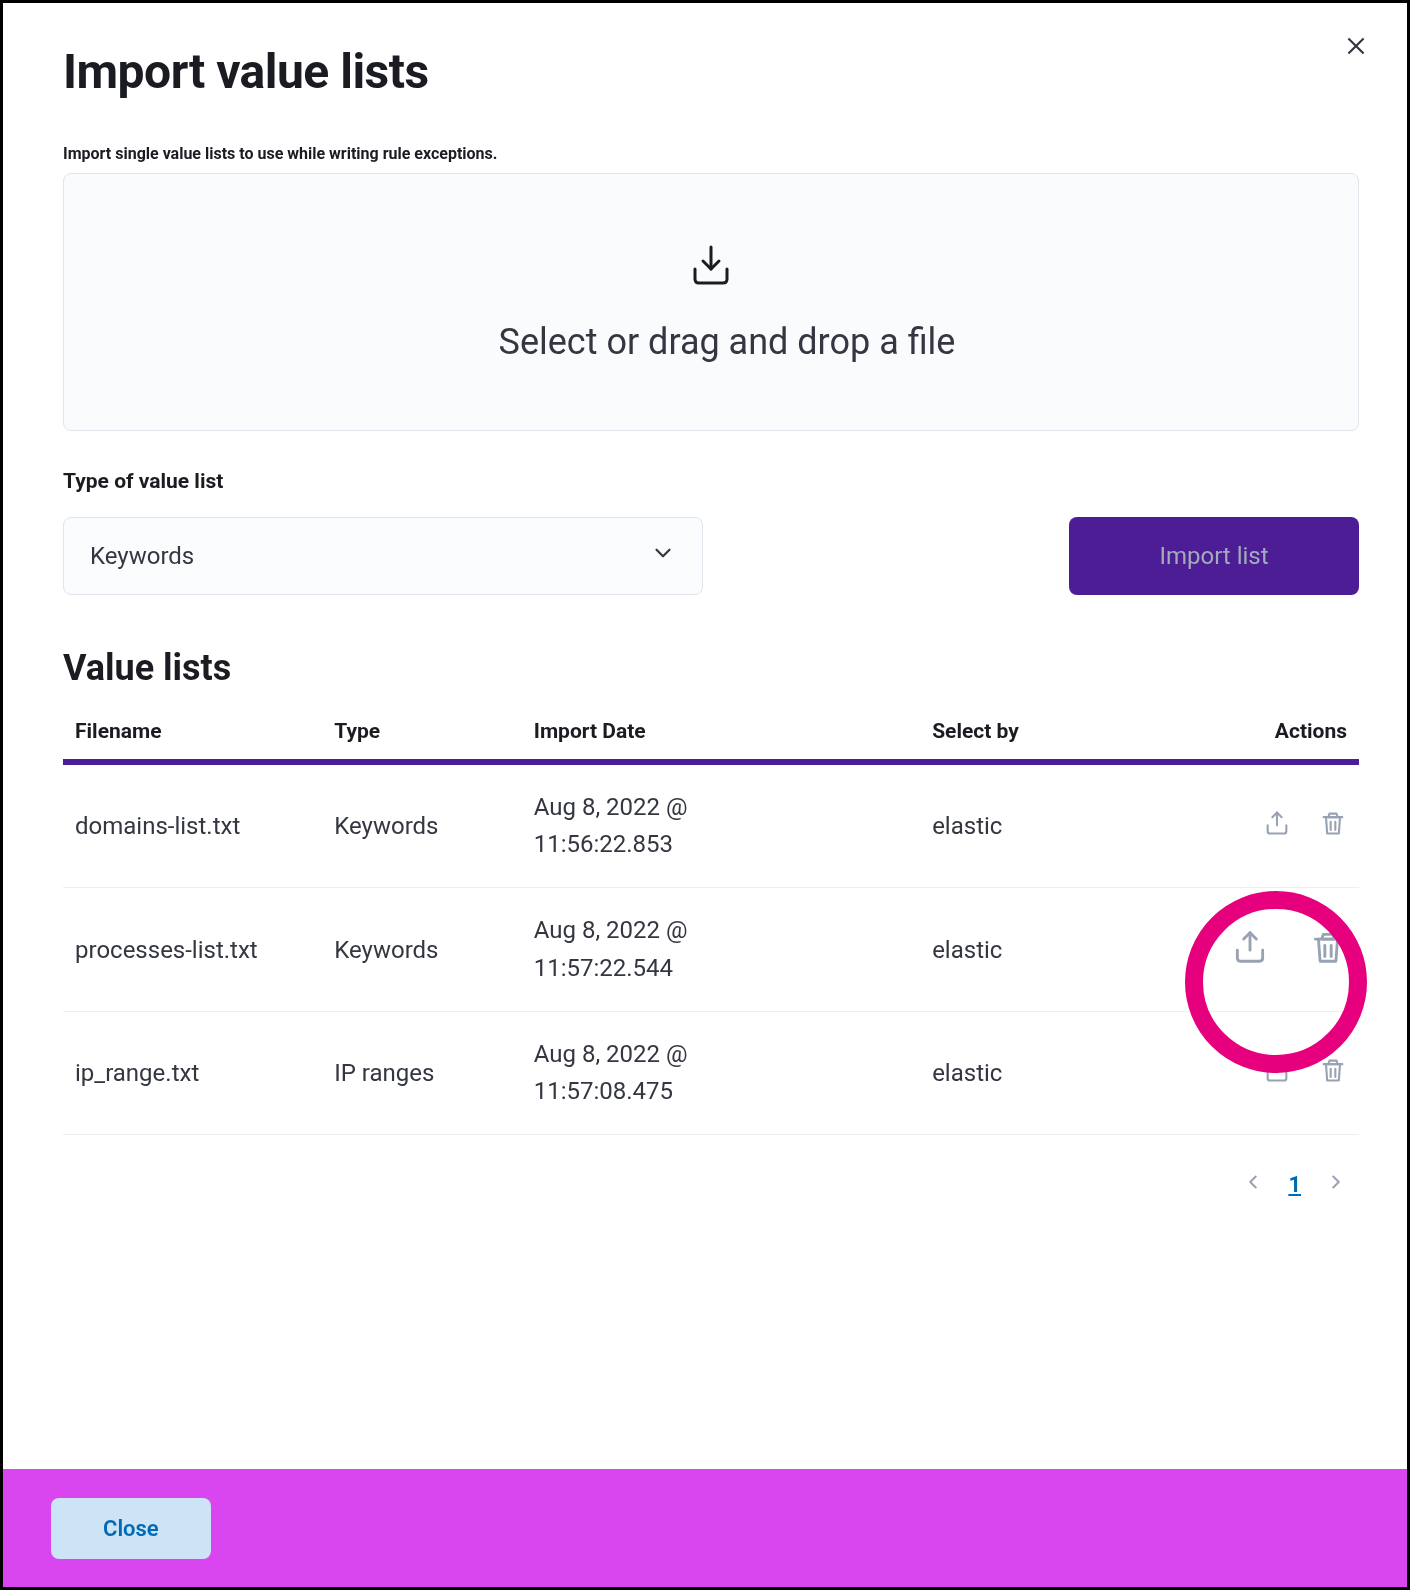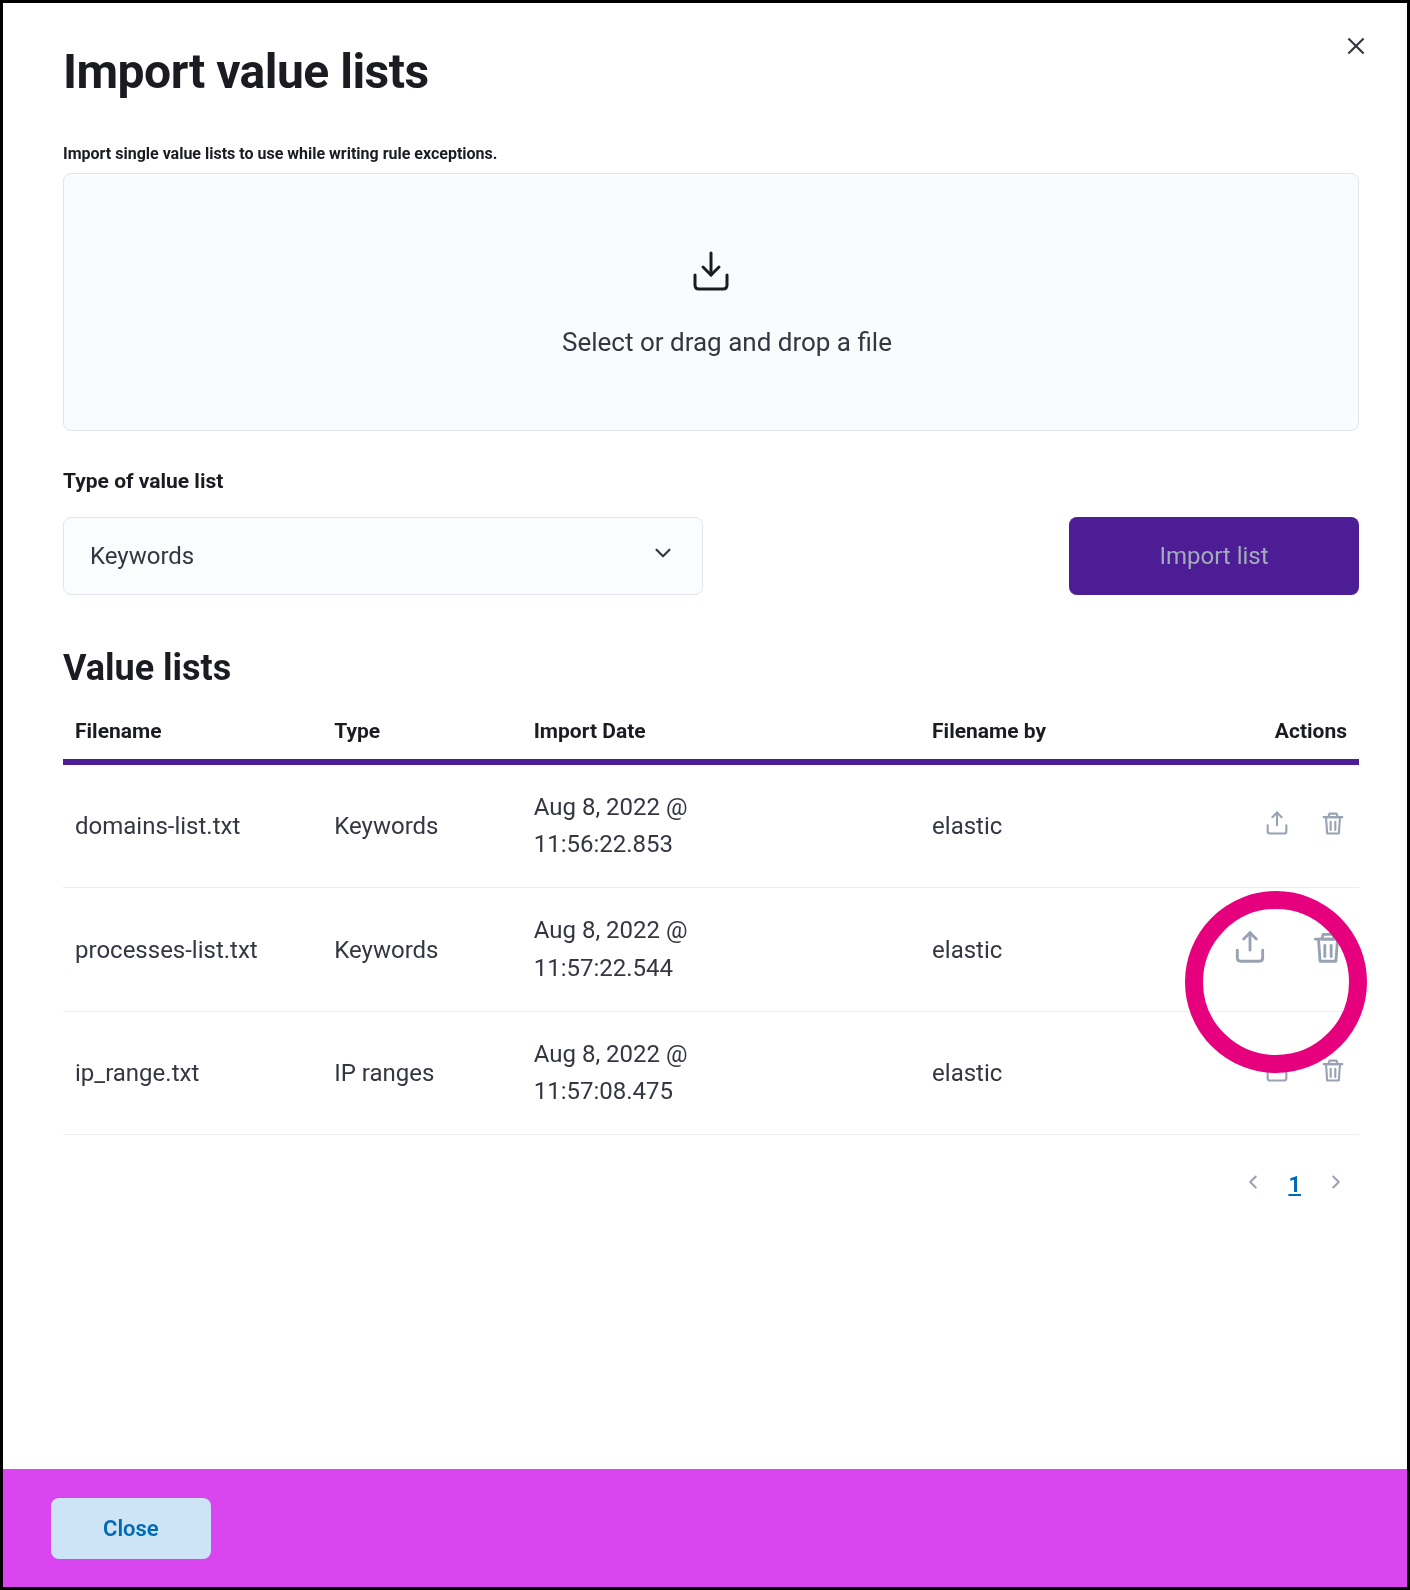--- a/index.html
+++ b/index.html
@@ -47,21 +47,21 @@
       height: 258px;
       display: flex;
       flex-direction: column;
       align-items: center;
       justify-content: center;
       gap: 28px;
       margin-bottom: 38px;
     }
     .dropzone-icon { color: #1a1c21; }
     .dropzone-icon svg { width: 48px; height: 48px; }
-    .dropzone-text { font-size: 26px; color: #343741; margin-left: 32px; }
+    .dropzone-text { font-size: 36px; color: #343741; margin-left: 32px; }
     .type-row {
       display: flex;
       justify-content: space-between;
       align-items: flex-end;
       margin-bottom: 52px;
     }
     .type-block { display: flex; flex-direction: column; }
     .type-label { font-size: 21px; font-weight: 700; color: #1a1c21; margin-bottom: 24px; }
     .select {
       width: 640px;
@@ -219,21 +219,21 @@
   </div>
 
   <h2 class="section-title">Value lists</h2>
 
   <table>
     <thead>
       <tr>
         <th class="col-file">Filename</th>
         <th class="col-type">Type</th>
         <th class="col-date">Import Date</th>
-        <th class="col-user">Filename by</th>
+        <th class="col-user">Select by</th>
         <th class="col-act">Actions</th>
       </tr>
     </thead>
     <tbody>
       <tr>
         <td>domains-list.txt</td>
         <td>Keywords</td>
         <td class="date-cell"><span>Aug 8, 2022 @</span><br><span>11:56:22.853</span></td>
         <td>elastic</td>
         <td class="actions-cell">

